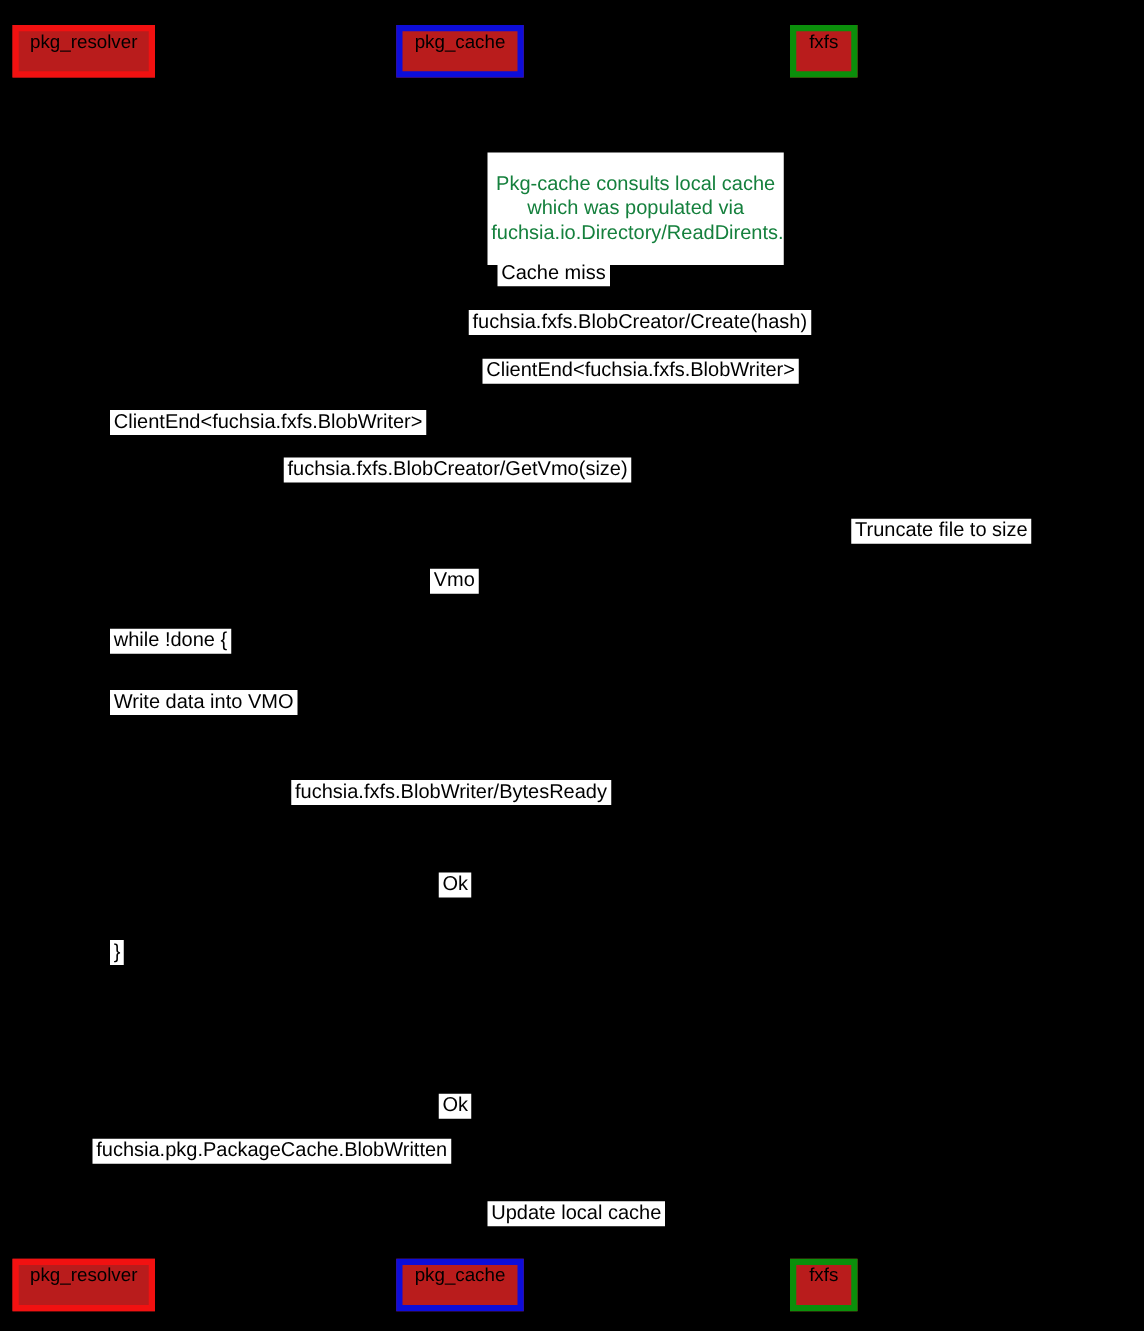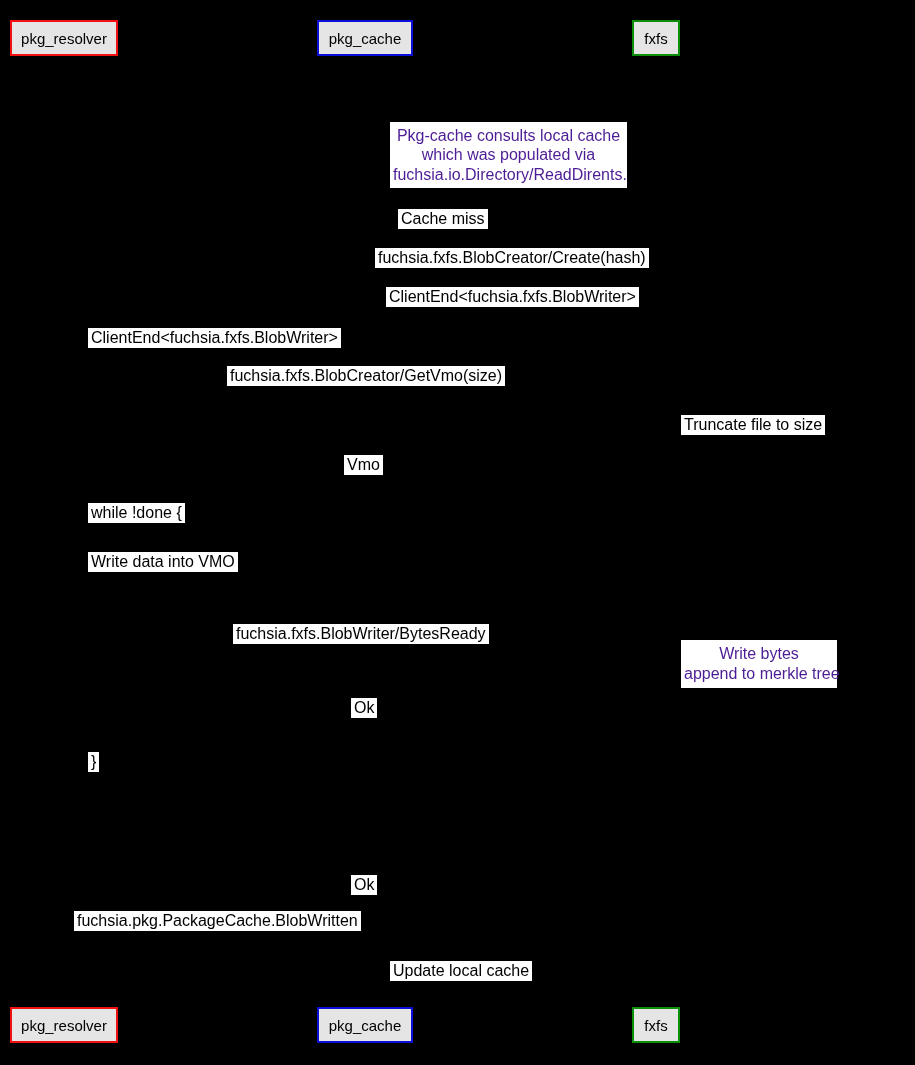--- a/index.html
+++ b/index.html
@@ -7,45 +7,44 @@
     width: 915px; height: 1065px;
     background: #000;
     position: relative;
     font-family: "Liberation Sans", sans-serif;
     overflow: hidden;
   }
   .stage { position: absolute; inset: 0; width: 915px; height: 1065px; }
   .actor {
     position: absolute;
     height: 32px;
-    background: #e5e5e5;
+    background: #b91c1c;
     color: #000;
-    border: 2px solid #eab308;
+    border: 5px solid #eab308;
     display: flex;
-    align-items: center;
     justify-content: center;
     font-size: 15px;
   }
   .lbl {
     position: absolute;
     background: #fff;
     color: #000;
     font-size: 16px;
     line-height: 20px;
     white-space: nowrap;
     padding: 0 3px;
   }
   .note {
     position: absolute;
     background: #fff;
-    color: #4c1d95;
+    color: #15803d;
     font-size: 16px;
     line-height: 19.3px;
     text-align: center;
-    padding: 4px 3px;
+    padding: 16px 3px;
     white-space: nowrap;
   }
 </style>
 </head>
 <body>
 
 <div class="stage">
 
   <div class="actor" style="left: 10px; top: 20px; width: 104px; border-color: rgb(242, 17, 17);">
     <span>pkg_resolver</span>
@@ -77,24 +76,20 @@
   <div class="lbl" style="left:681px; top:415px;">Truncate file to size</div>
 
   <div class="lbl" style="left:344px; top:455px;">Vmo</div>
 
   <div class="lbl" style="left:88px; top:503px;">while !done {</div>
 
   <div class="lbl" style="left:88px; top:552px;">Write data into VMO</div>
 
   <div class="lbl" style="left:233px; top:624px;">fuchsia.fxfs.BlobWriter/BytesReady</div>
 
-  <div class="note" style="left:681px; top:640px; width:150px; line-height:20px;">
-    <div>Write bytes</div>
-    <div>append to merkle tree</div>
-  </div>
 
   <div class="lbl" style="left:351px; top:698px;">Ok</div>
 
   <div class="lbl" style="left:88px; top:752px;">}</div>
 
 
   <div class="lbl" style="left:351px; top:875px;">Ok</div>
 
   <div class="lbl" style="left:74px; top:911px;">fuchsia.pkg.PackageCache.BlobWritten</div>
 

